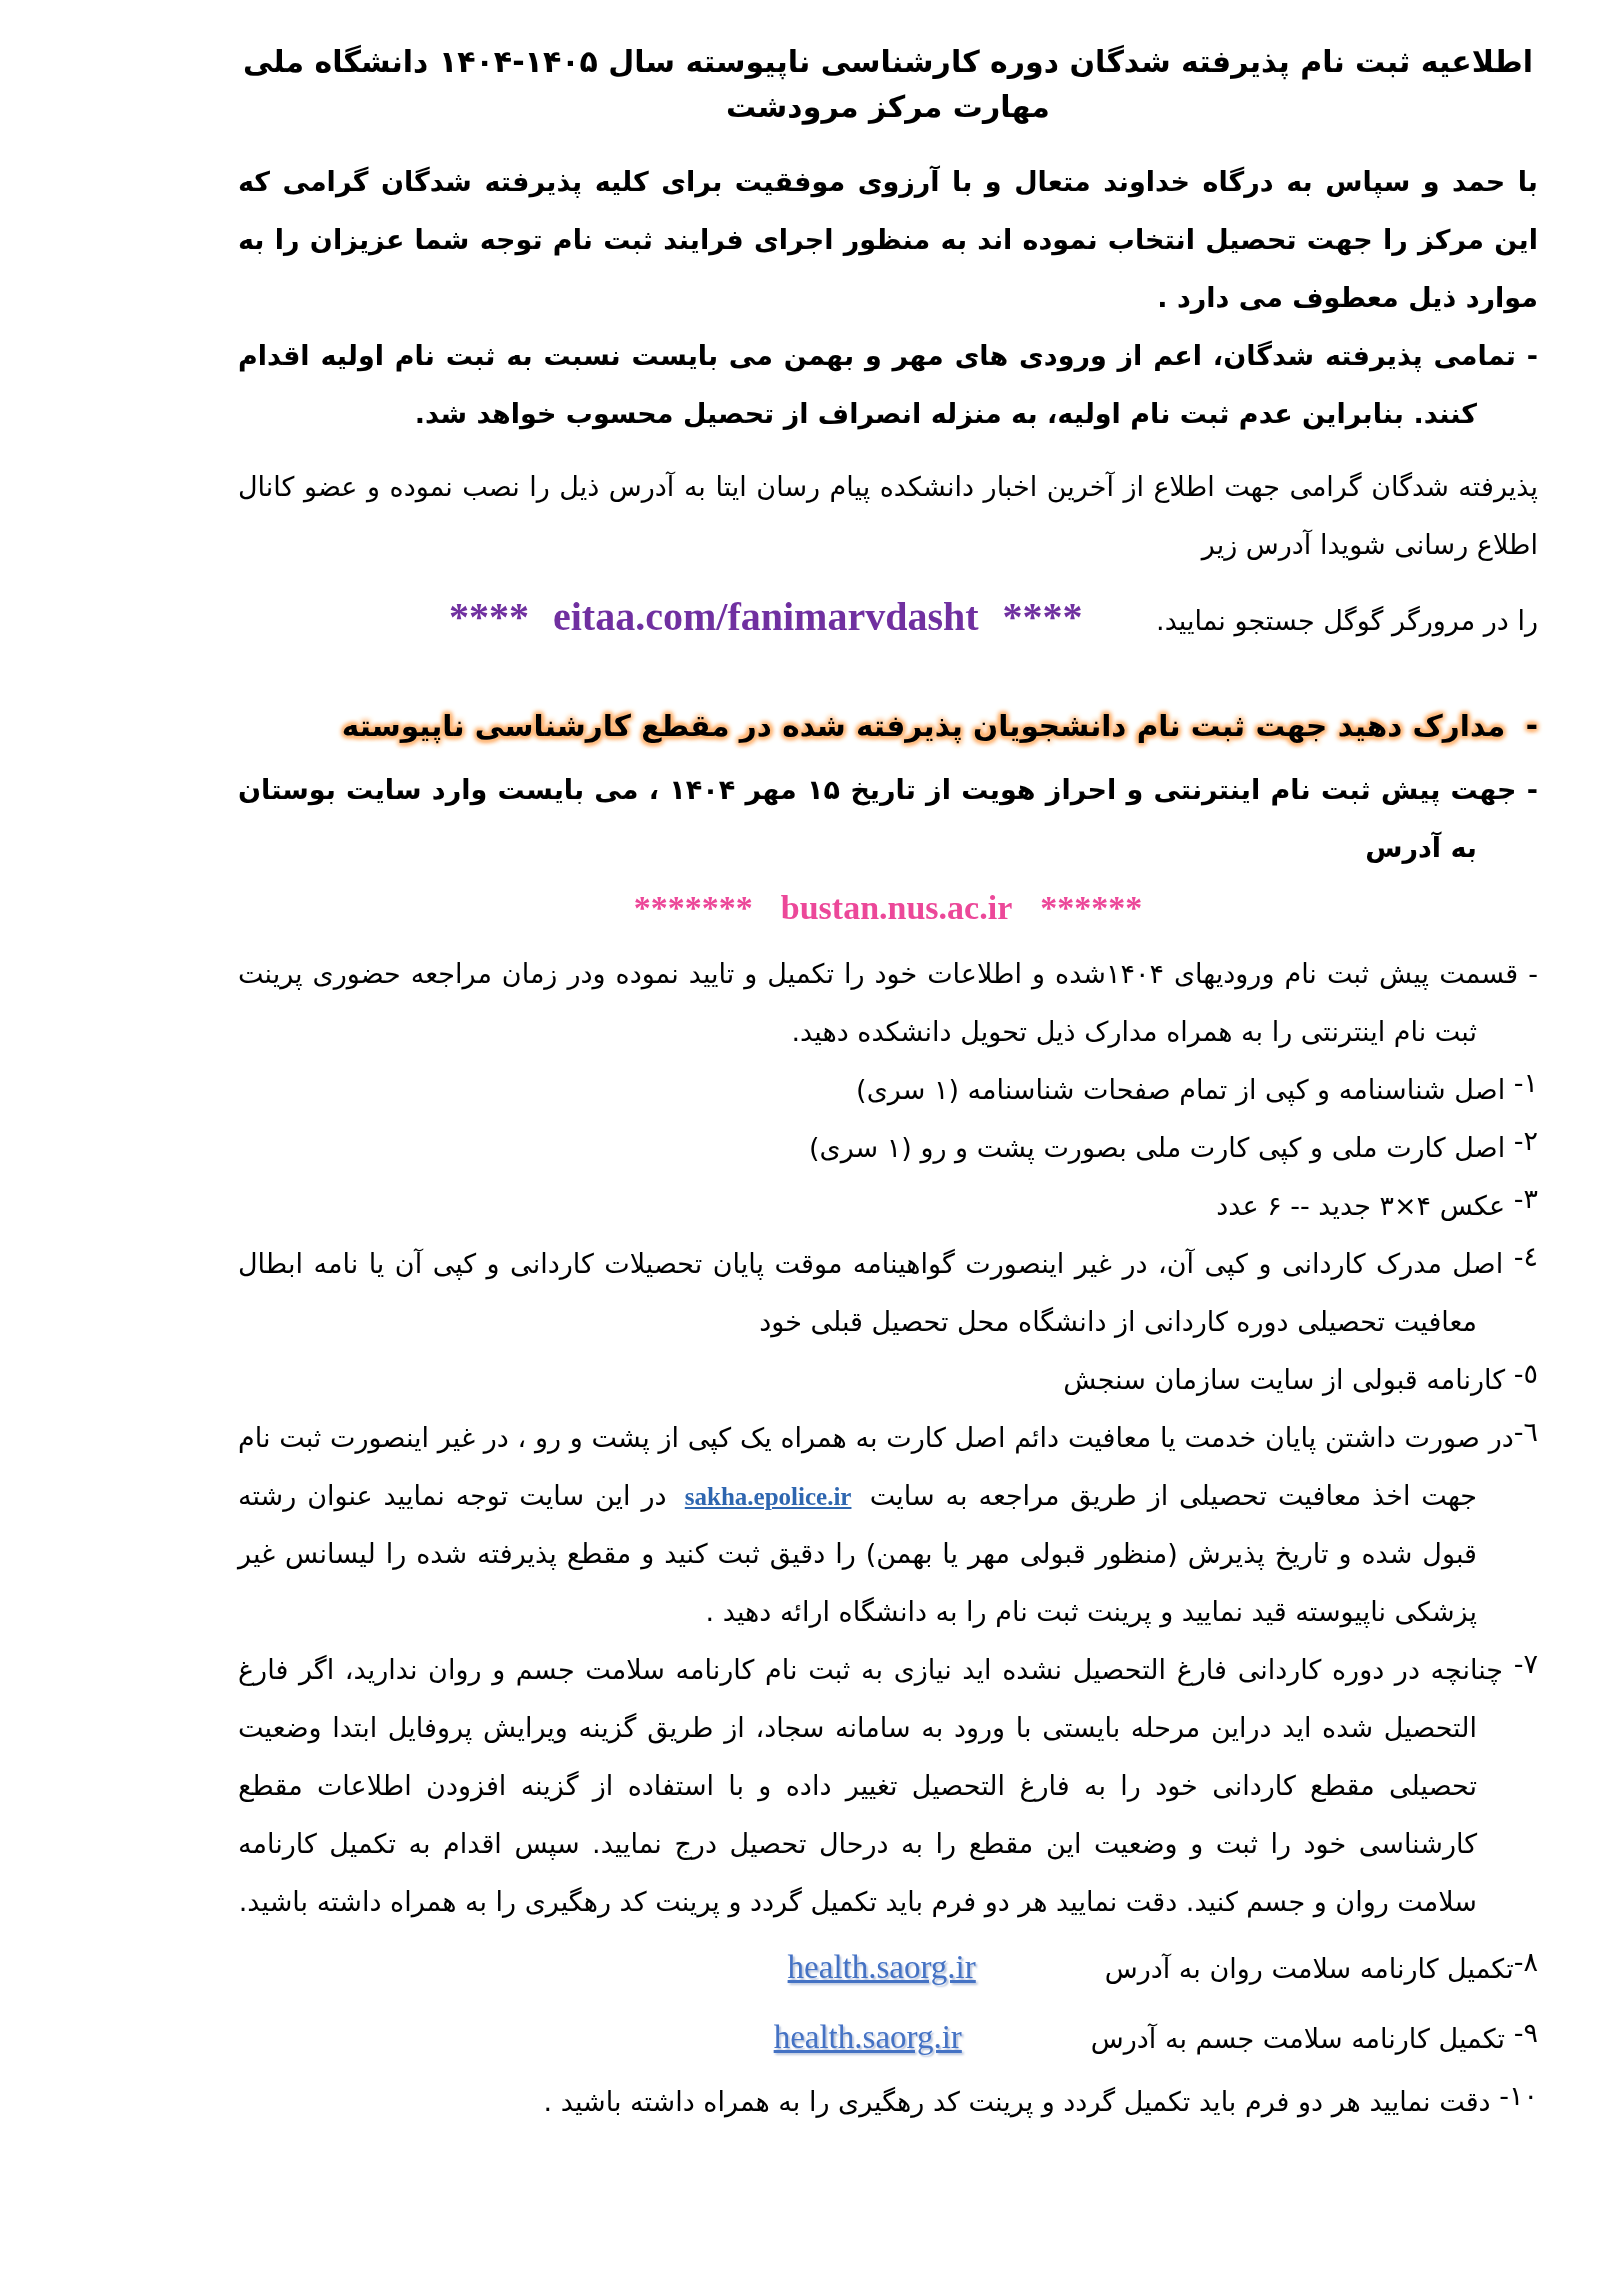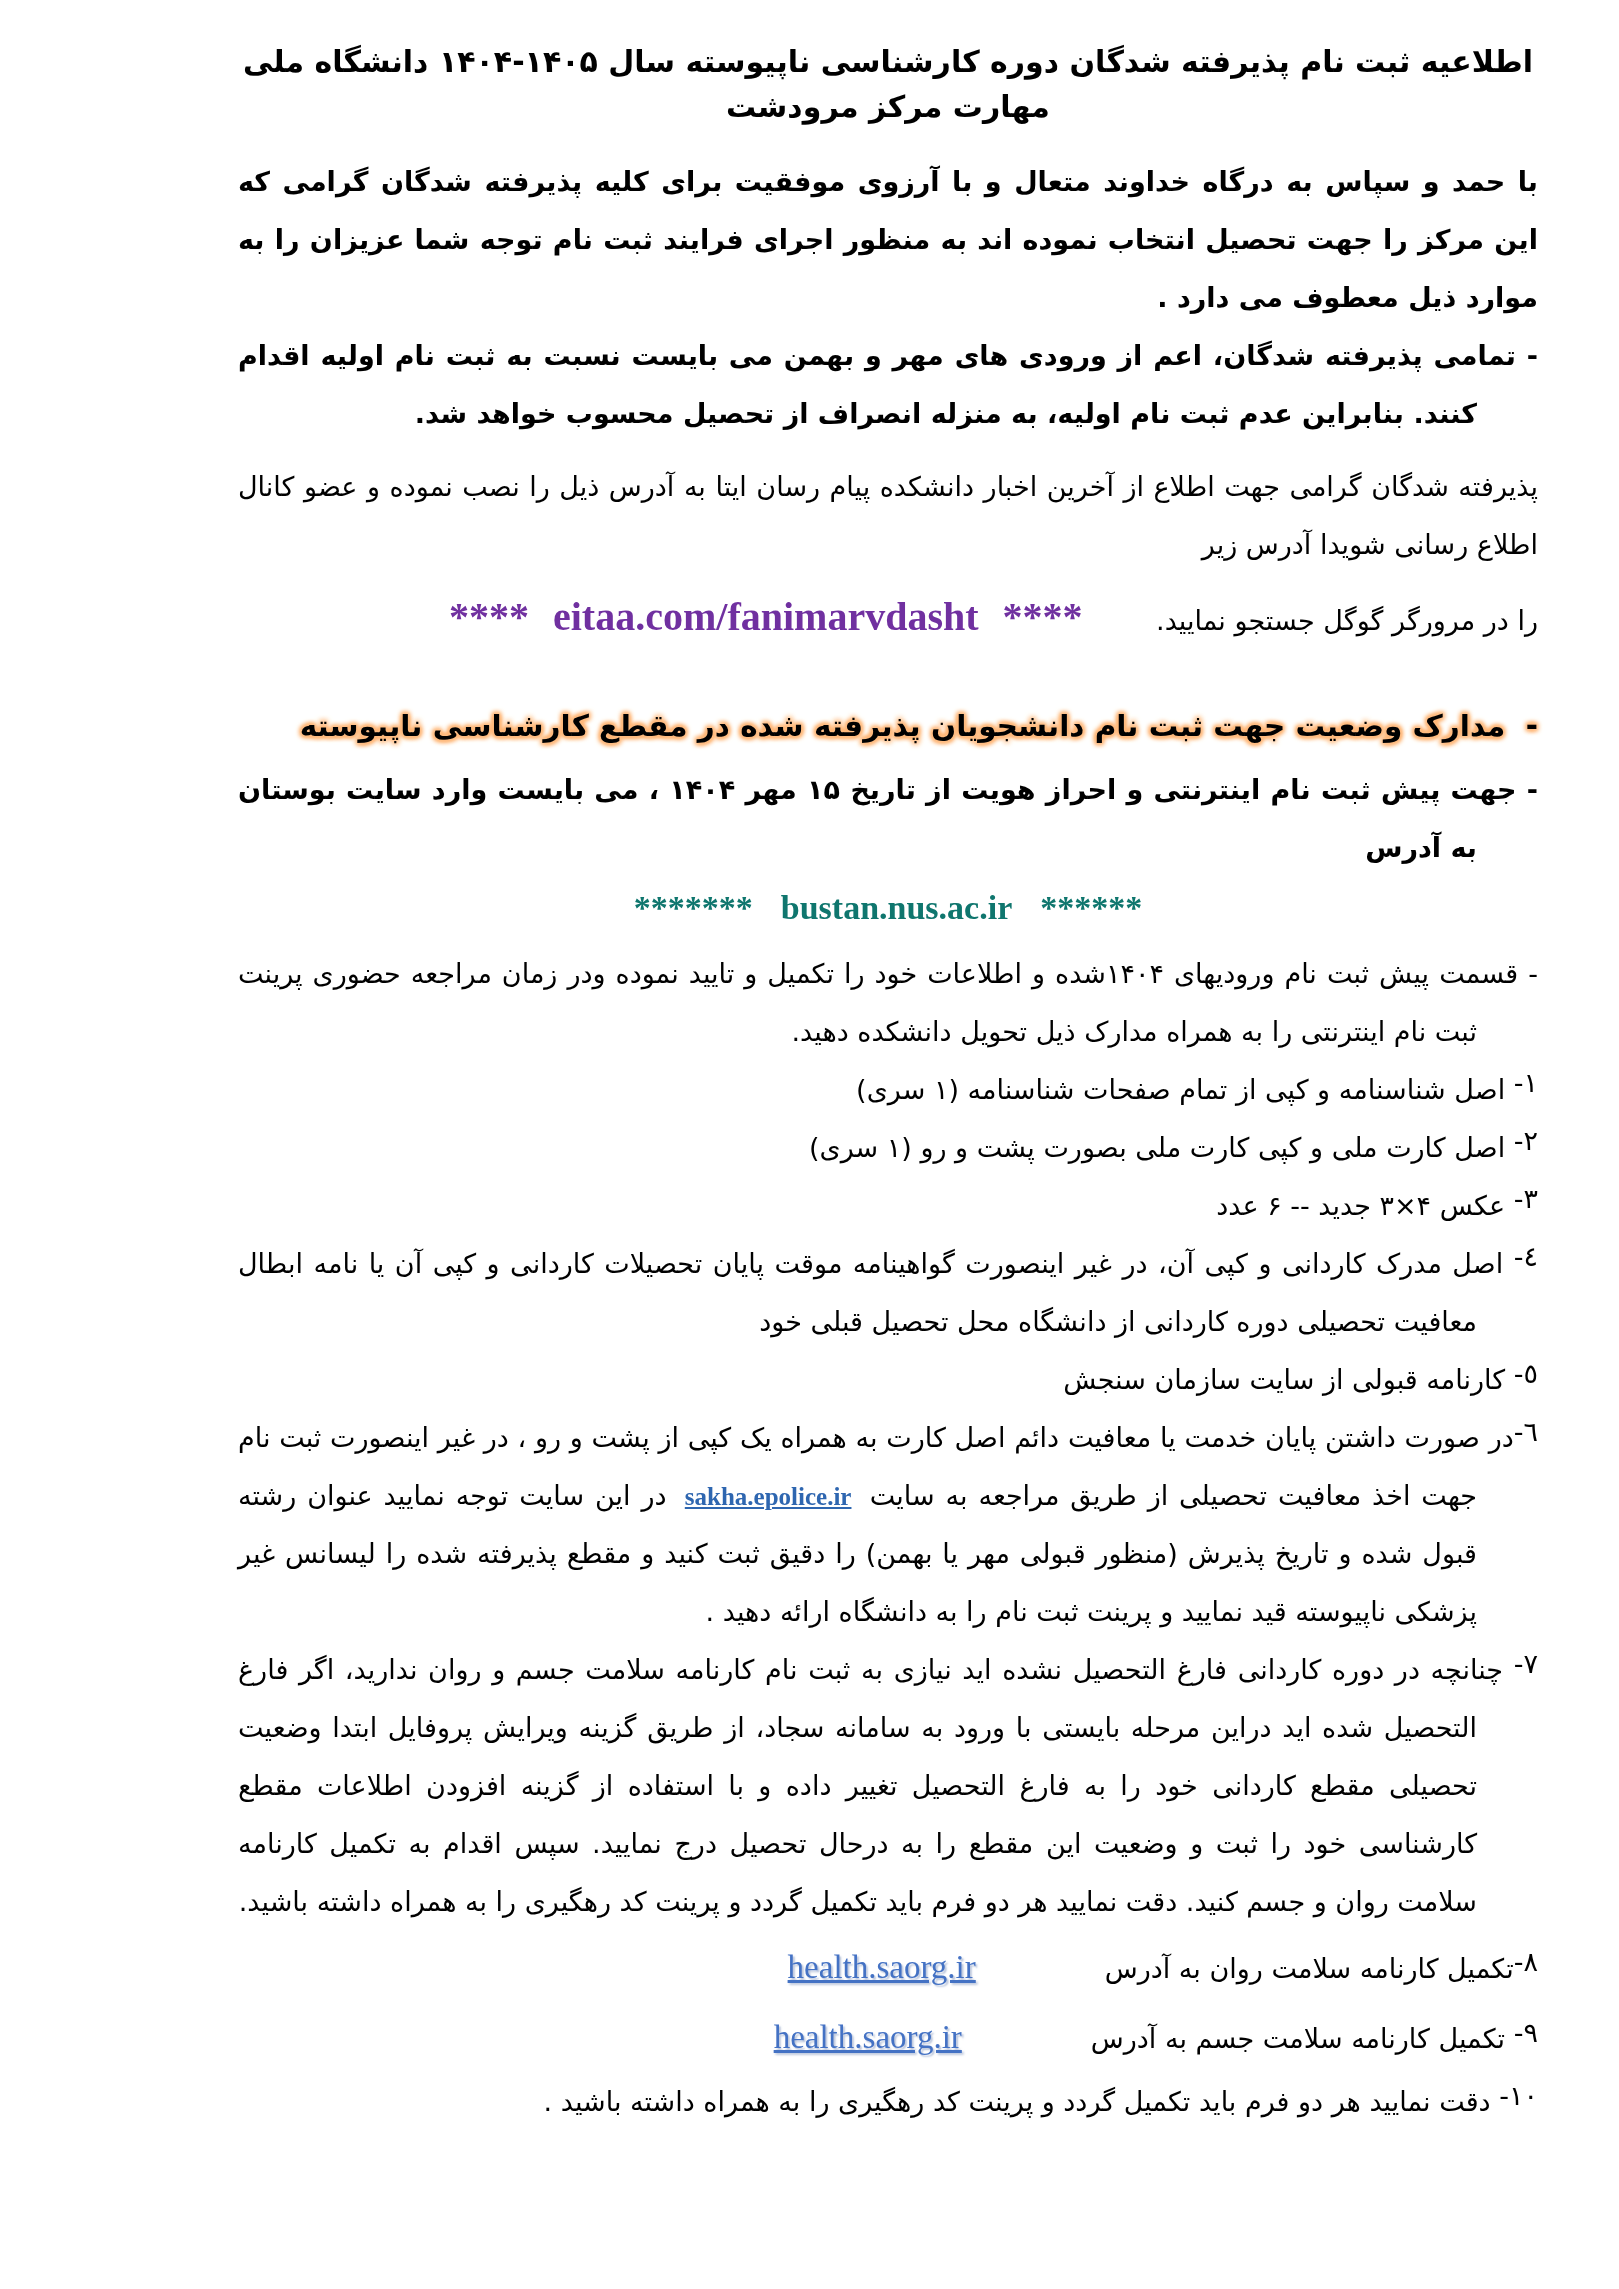--- a/index.html
+++ b/index.html
@@ -87,21 +87,21 @@
       1.8px 1.8px 4.6px #ffb26e,
       -1.8px -1.8px 4.6px #ffb26e,
       1.8px -1.8px 4.6px #ffb26e,
       -1.8px 1.8px 4.6px #ffb26e;
   }
   .bustan-line{
     text-align:center;
     font-family:"Liberation Serif","DejaVu Serif",serif;
     font-size:34px;
     font-weight:700;
-    color:#0f766e;
+    color:#ec4899;
     line-height:1.6;
     direction:ltr;
     margin:3.7px 0 9.2px 0;
   }
   .bustan-line .gap{display:inline-block;width:28px;}
   .link-sakha{
     font-family:"Liberation Serif","DejaVu Serif",serif;
     font-size:25px;
     font-weight:700;
     color:#2e66b0;
@@ -138,21 +138,21 @@
 
 
   <p class="para bold hang"><span class="dash">-</span> <span>تمامی پذیرفته شدگان، اعم از ورودی های مهر و بهمن می بایست نسبت به ثبت نام اولیه اقدام کنند. بنابراین عدم ثبت نام اولیه، به منزله انصراف از تحصیل محسوب خواهد شد.</span></p>
 
   <p class="para regular mt-md">پذیرفته شدگان گرامی جهت اطلاع از آخرین اخبار دانشکده پیام رسان ایتا به آدرس ذیل را نصب نموده و عضو کانال اطلاع رسانی شویدا آدرس زیر</p>
   <div class="eitaa-row">
     <span>را در مرورگر گوگل جستجو نمایید.</span>
     <span class="eitaa-link"><span>****</span><span class="gap"></span><span>eitaa.com/fanimarvdasht</span><span class="gap"></span><span>****</span></span>
   </div>
 
-  <h2 class="docs-heading"><span>-</span>&nbsp;&nbsp;<span>مدارک وضعیت جهت ثبت نام دانشجویان پذیرفته شده در مقطع کارشناسی ناپیوسته</span></h2>
+  <h2 class="docs-heading"><span>-</span>&nbsp;&nbsp;<span>مدارک دهید جهت ثبت نام دانشجویان پذیرفته شده در مقطع کارشناسی ناپیوسته</span></h2>
 
   <p class="para bold hang"><span class="dash">-</span> <span>جهت پیش ثبت نام اینترنتی و احراز هویت از تاریخ ۱۵ مهر ۱۴۰۴ ، می بایست وارد سایت بوستان به آدرس</span></p>
   <div class="bustan-line"><span>*******</span><span class="gap"></span><span>bustan.nus.ac.ir</span><span class="gap"></span><span>******</span></div>
 
   <p class="para regular hang"><span class="dash">-</span> <span>قسمت پیش ثبت نام ورودیهای ۱۴۰۴شده و اطلاعات خود را تکمیل و تایید نموده ودر زمان مراجعه حضوری پرینت ثبت نام اینترنتی را به همراه مدارک ذیل تحویل دانشکده دهید.</span></p>
 
   <p class="para regular hang"><span class="num">۱-</span> <span>اصل شناسنامه و کپی از تمام صفحات شناسنامه (۱ سری)</span></p>
 
   <p class="para regular hang"><span class="num">۲-</span> <span>اصل کارت ملی و کپی کارت ملی بصورت پشت و رو (۱ سری)</span></p>
 

